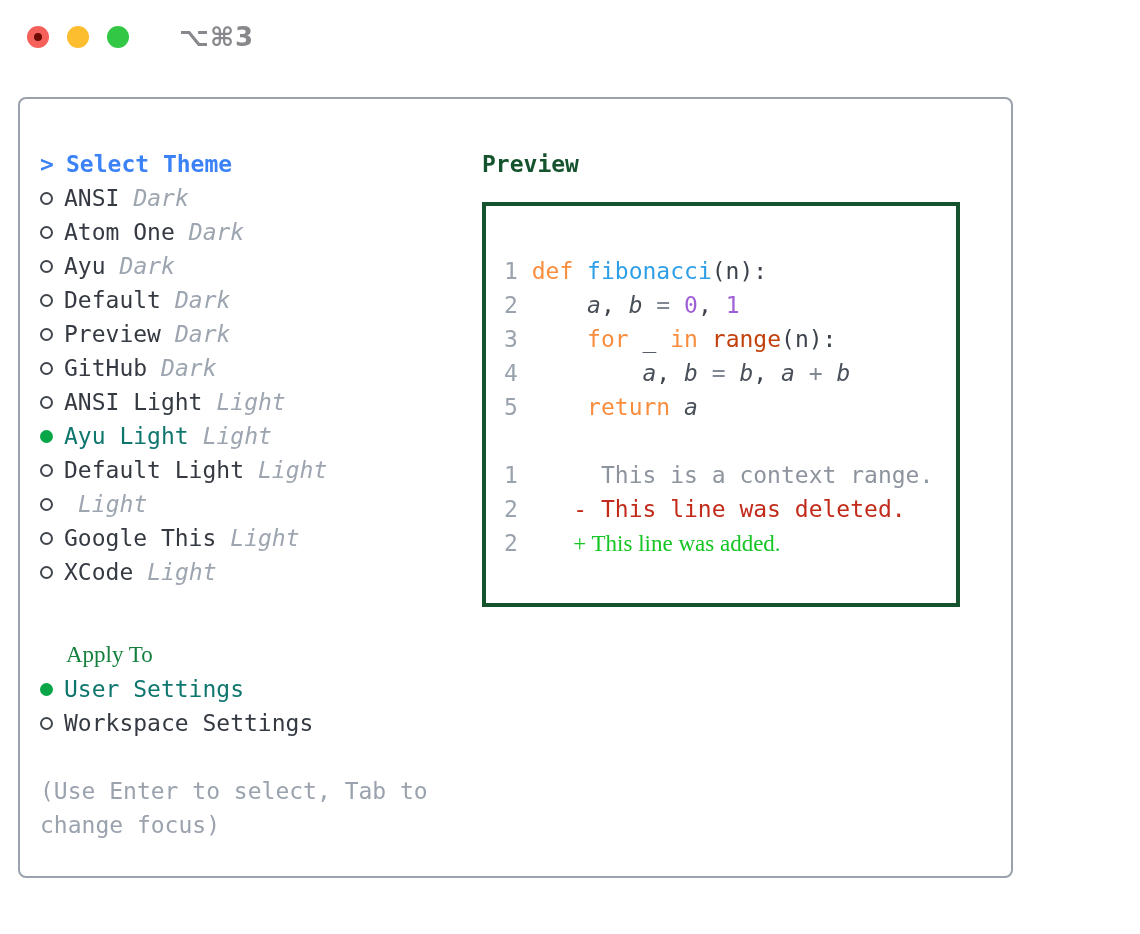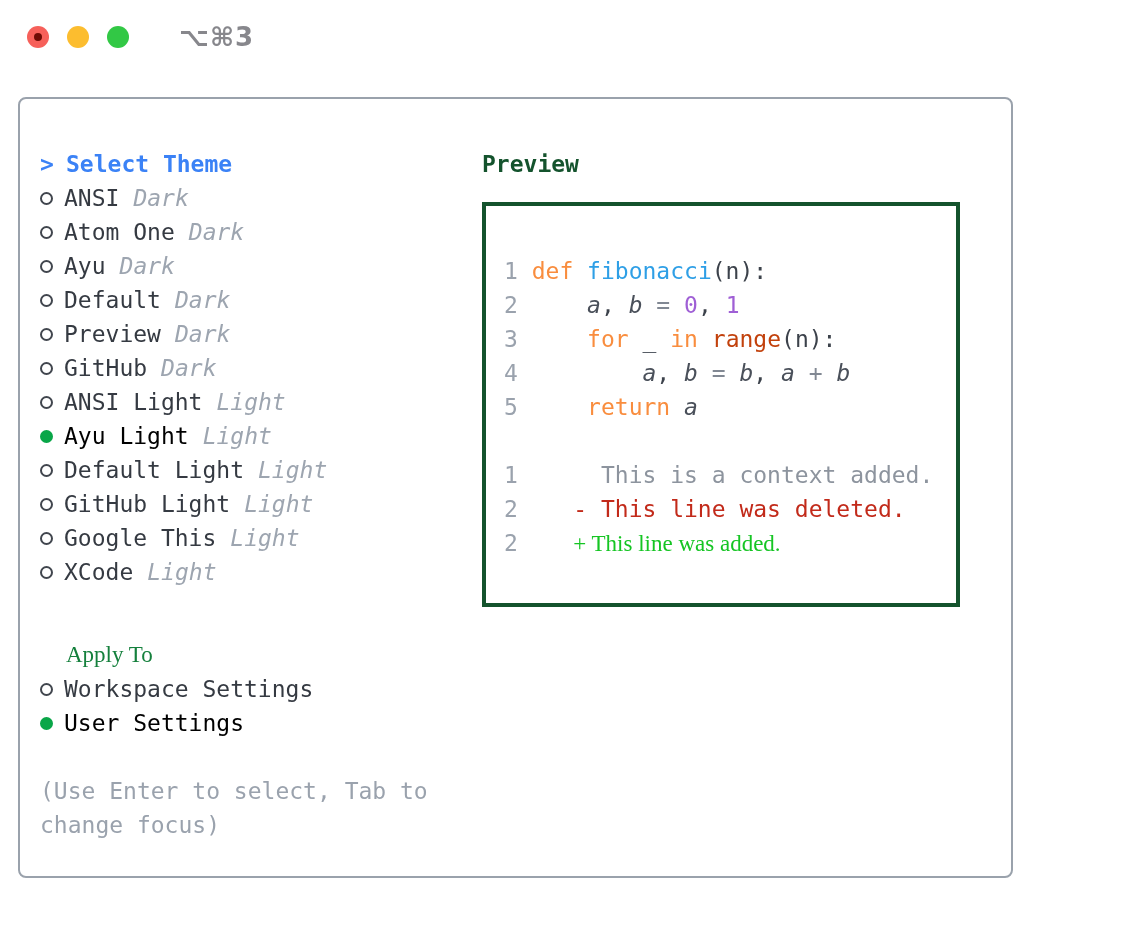--- a/index.html
+++ b/index.html
@@ -29,21 +29,21 @@
   .left-col { width:462px; padding:48px 0 0 20px; font-size:23px; line-height:34px; color:#353a42; }
   .hdr-line { font-weight:bold; color:#3b82f6; white-space:pre; }
   .hdr-line .marker { display:inline-block; width:26px; }
   .row { display:flex; align-items:center; height:34px; cursor:default; }
   .radio {
     width:13px; height:13px; border-radius:50%; border:2px solid #41464e;
     margin-right:11px; flex:0 0 auto;
   }
   .radio.on { border-color:#09a648; background:#09a648; }
   .tname { white-space:pre; }
-  .row.selected .tname { color:#000000; }
+  .row.selected .tname { color:#0f766e; }
   .variant { color:#9da5b0; font-style:italic; margin-left:14px; white-space:pre; }
   .apply-hdr { margin-top:49px; margin-left:26px; color:#15803d;font-family:Liberation Serif, serif; }
   .hint { margin-top:34px; color:#9aa2ad; width:404px; }
   
   .right-col { flex:1; padding:48px 0 0 0; }
   .pv-hdr { font-size:23px; line-height:34px; font-weight:bold; color:#14532d; }
   .pv-box {
     margin-top:21px; width:478px; height:405px;
     border:4px solid #14532d; padding:48px 0 0 18px; background:#fff;
   }
@@ -116,58 +116,57 @@
           <span class="tname">Ayu Light</span>
           <span class="variant">Light</span>
         </div>
         <div class="row">
           <span class="radio"></span>
           <span class="tname">Default Light</span>
           <span class="variant">Light</span>
         </div>
         <div class="row">
           <span class="radio"></span>
-          <span class="tname">GitHub Light</span>
           <span class="variant">Light</span>
         </div>
         <div class="row">
           <span class="radio"></span>
           <span class="tname">Google This</span>
           <span class="variant">Light</span>
         </div>
         <div class="row">
           <span class="radio"></span>
           <span class="tname">XCode</span>
           <span class="variant">Light</span>
         </div>
       </div>
 
     <div class="apply-hdr">Apply To</div>
     <div id="apply-list">
+        <div class="row selected">
+          <span class="radio on"></span>
+          <span class="tname">User Settings</span>
+        </div>
         <div class="row">
           <span class="radio"></span>
           <span class="tname">Workspace Settings</span>
-        </div>
-        <div class="row selected">
-          <span class="radio on"></span>
-          <span class="tname">User Settings</span>
         </div>
       </div>
 
     <div class="hint">(Use Enter to select, Tab to change focus)</div>
   </div>
 
   <div class="right-col">
     <div class="pv-hdr">Preview</div>
     <div class="pv-box" id="preview-box">
         <div class="pline"><span class="tk-lnum">1 </span><span class="tk-kw">def</span><span class="tk-pl"> </span><span class="tk-fn">fibonacci</span><span class="tk-pl">(n):</span></div>
         <div class="pline"><span class="tk-lnum">2 </span><span class="tk-pl">    </span><span class="tk-var">a</span><span class="tk-pl">, </span><span class="tk-var">b</span><span class="tk-op"> = </span><span class="tk-num">0</span><span class="tk-pl">, </span><span class="tk-num">1</span></div>
         <div class="pline"><span class="tk-lnum">3 </span><span class="tk-pl">    </span><span class="tk-kw">for</span><span class="tk-pl"> </span><span class="tk-var">_</span><span class="tk-pl"> </span><span class="tk-kw">in</span><span class="tk-pl"> </span><span class="tk-bi">range</span><span class="tk-pl">(n):</span></div>
         <div class="pline"><span class="tk-lnum">4 </span><span class="tk-pl">        </span><span class="tk-var">a</span><span class="tk-pl">, </span><span class="tk-var">b</span><span class="tk-op"> = </span><span class="tk-var">b</span><span class="tk-pl">, </span><span class="tk-var">a</span><span class="tk-op"> + </span><span class="tk-var">b</span></div>
         <div class="pline"><span class="tk-lnum">5 </span><span class="tk-pl">    </span><span class="tk-kw">return</span><span class="tk-pl"> </span><span class="tk-var">a</span></div>
         <div class="pline"></div>
-        <div class="pline"><span class="tk-lnum">1</span><span class="tk-ctx">      This is a context added.</span></div>
+        <div class="pline"><span class="tk-lnum">1</span><span class="tk-ctx">      This is a context range.</span></div>
         <div class="pline"><span class="tk-lnum">2</span><span class="tk-pl">    </span><span class="tk-del">- This line was deleted.</span></div>
         <div class="pline"><span class="tk-lnum">2</span><span class="tk-pl">    </span><span class="tk-add">+ This line was added.</span></div>
       </div>
   </div>
 
 </div>
 
 </body></html>

